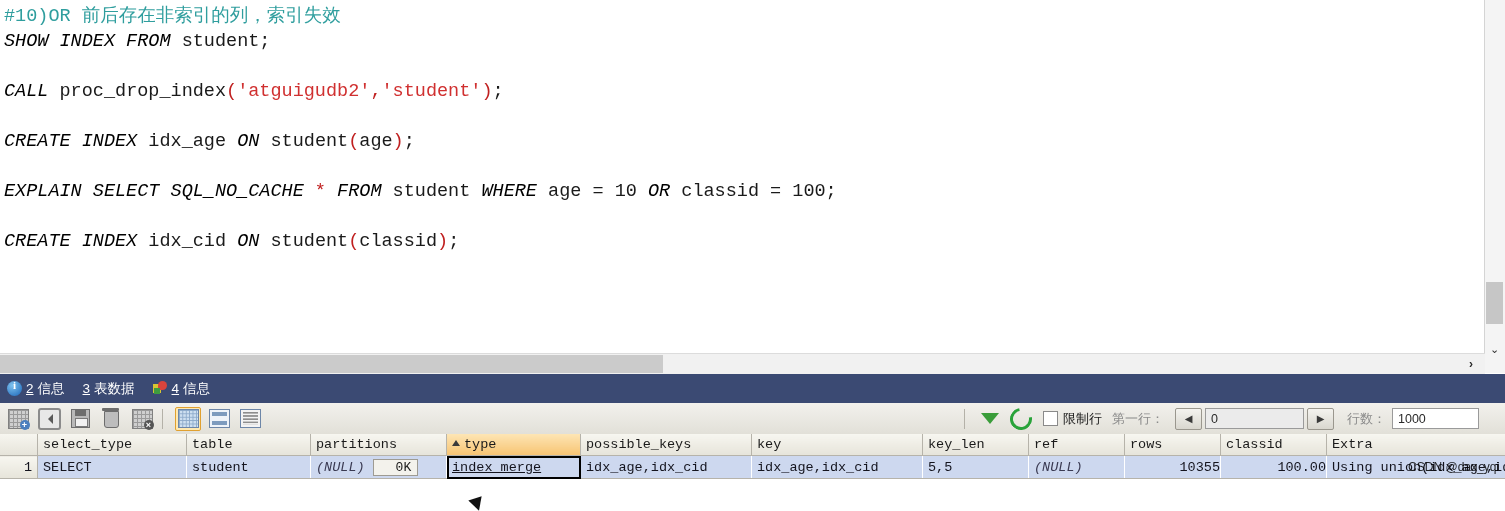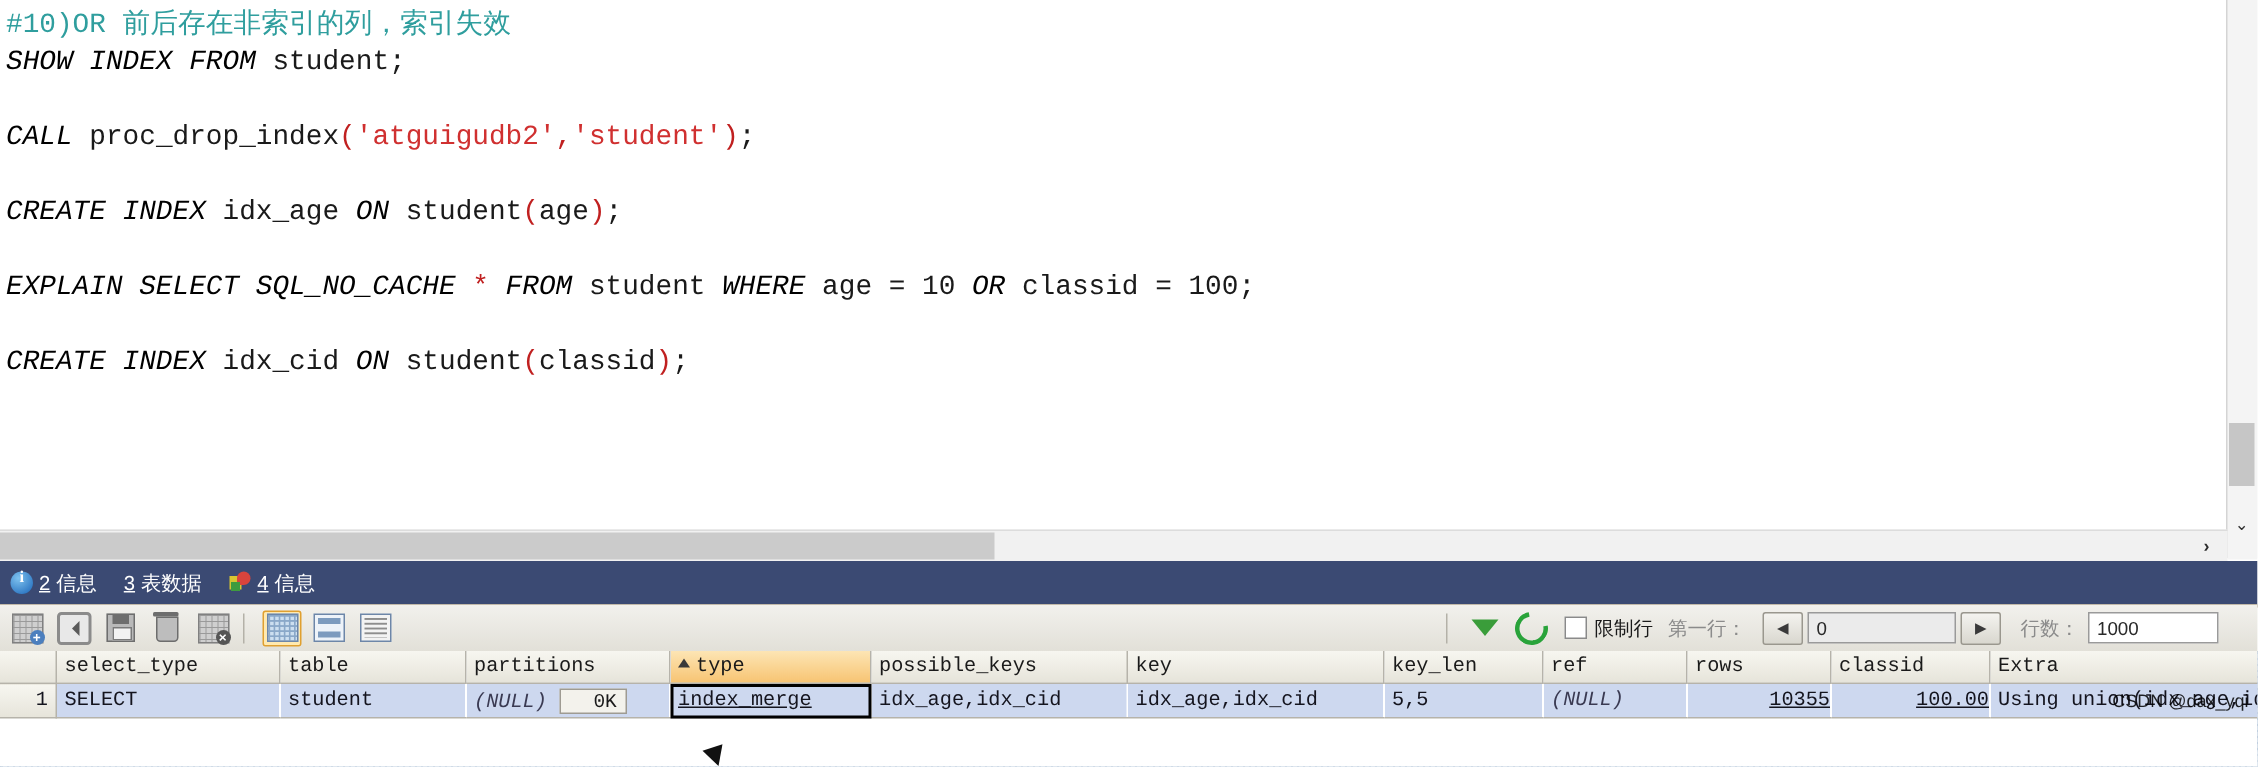--- a/index.html
+++ b/index.html
@@ -20,21 +20,21 @@
     font-size:18.5px;line-height:25px;
     padding:4px 0 0 4px;white-space:pre;
   }
   .code .ln{height:50px;}
   .code .ln.first{height:25px;}
   .kw{color:#000000;font-style:italic;}
   .cmt{color:#2f9e9e;}
   .str{color:#d03030;}
   .punc{color:#c02020;}
   .plain{color:#1a1a1a;}
-  .num{color:#1a1a1a;text-decoration:underline;}
+  .num{color:#1a1a1a;}
 
   
   .vscroll{
     position:absolute;right:0;top:0;width:20px;height:372px;
     background:#f4f4f4;border-left:1px solid #d4d4d4;
   }
   .vscroll .thumb{
     position:absolute;left:1px;top:282px;width:17px;height:42px;
     background:#c6c6c6;
   }

